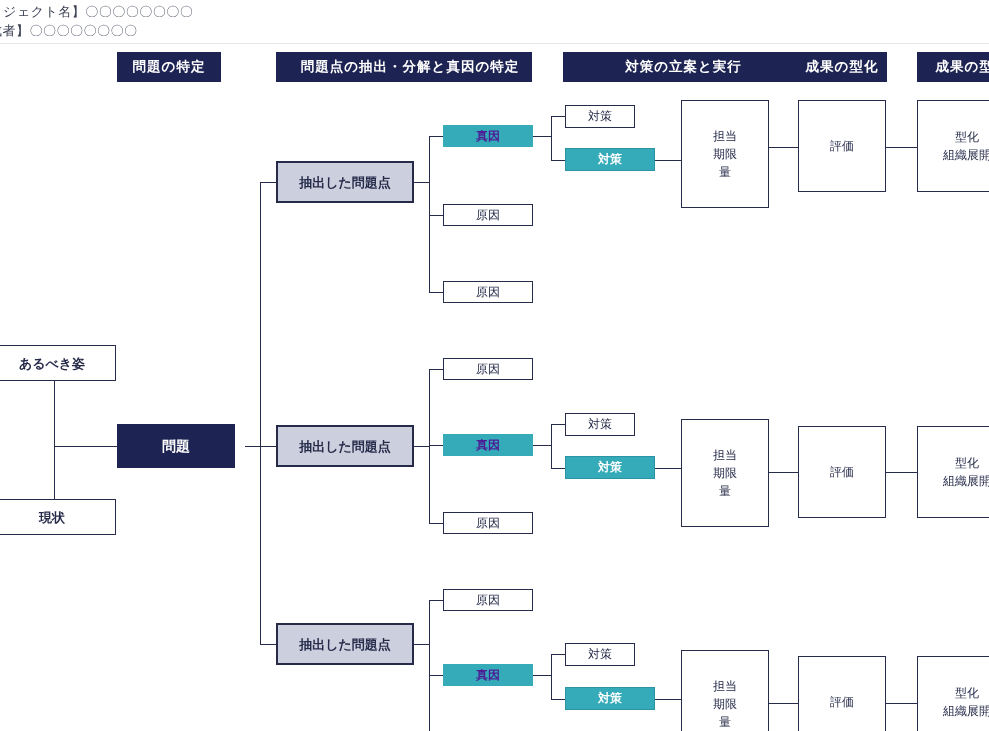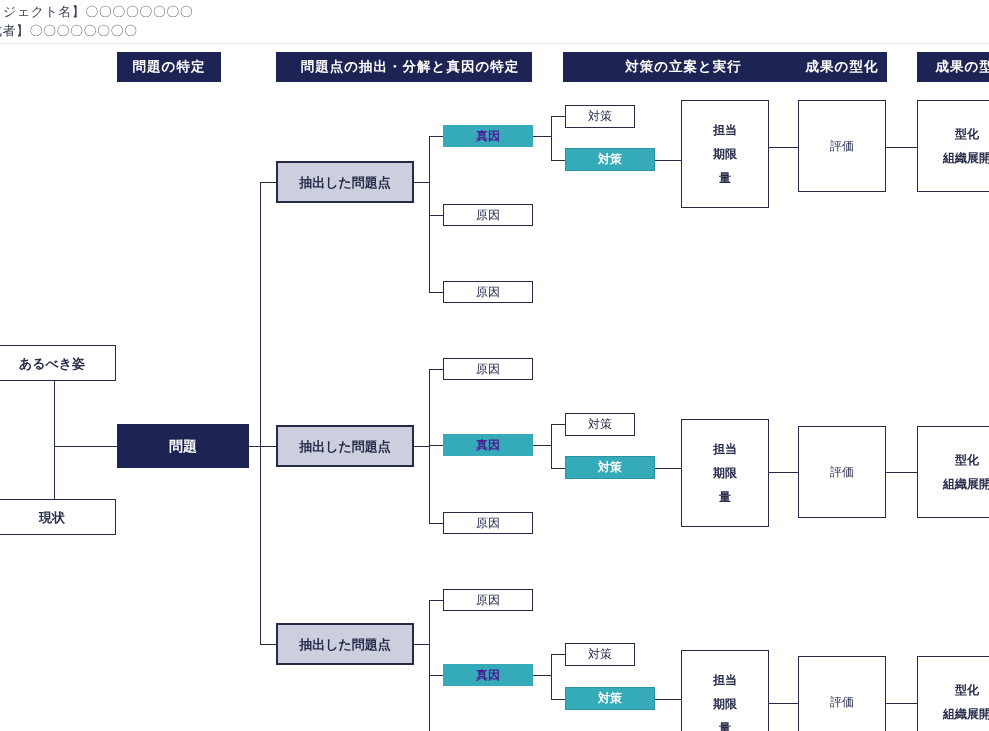--- a/index.html
+++ b/index.html
@@ -103,22 +103,21 @@
     font-weight: bold;
     font-size: 12px;
   }
   .node.bold {
     font-weight: bold;
     font-size: 13px;
   }
   .node.stack {
     flex-direction: column;
     justify-content: center;
-    line-height: 24px;
-    font-weight: bold;
+    line-height: 18px;
   }
 
   
   .ln {
     position: absolute;
     background: #262b4a;
   }
   .ln.h { height: 1.4px; }
   .ln.v { width: 1.4px; }
 </style>
@@ -149,21 +148,21 @@
     <span>成果の型化</span>
   </div>
 
   <div class="node white bold" style="left:-12px; top:345px; width:128px; height:36px;">あるべき姿</div>
 
   <div class="node white bold" style="left:-12px; top:499px; width:128px; height:36px;">現状</div>
 
   <div class="ln v" style="left:54px; top:381px; height:118px;"></div>
   <div class="ln h" style="left:54px; top:446px; width:63px;"></div>
 
-  <div class="node navy" style="left:117px; top:424px; width:132px; height:44px;">問題</div>
+  <div class="node navy" style="left:117px; top:424px; width:118px; height:44px;">問題</div>
 
   <div class="ln h" style="left:245px; top:446px; width:31px;"></div>
   <div class="ln v" style="left:260px; top:182px; height:462px;"></div>
   <div class="ln h" style="left:260px; top:182px; width:16px;"></div>
   <div class="ln h" style="left:260px; top:446px; width:16px;"></div>
   <div class="ln h" style="left:260px; top:644px; width:16px;"></div>
 
   <div class="node greyblue" style="left:276px; top:161px; width:138px; height:42px;">抽出した問題点</div>
 
   <div class="ln h" style="left:414px; top:182px; width:15px;"></div>

